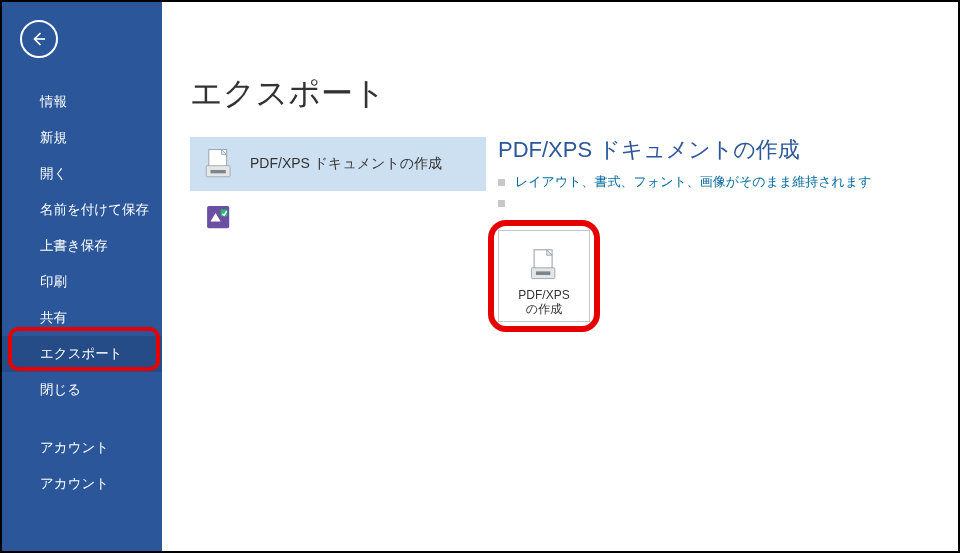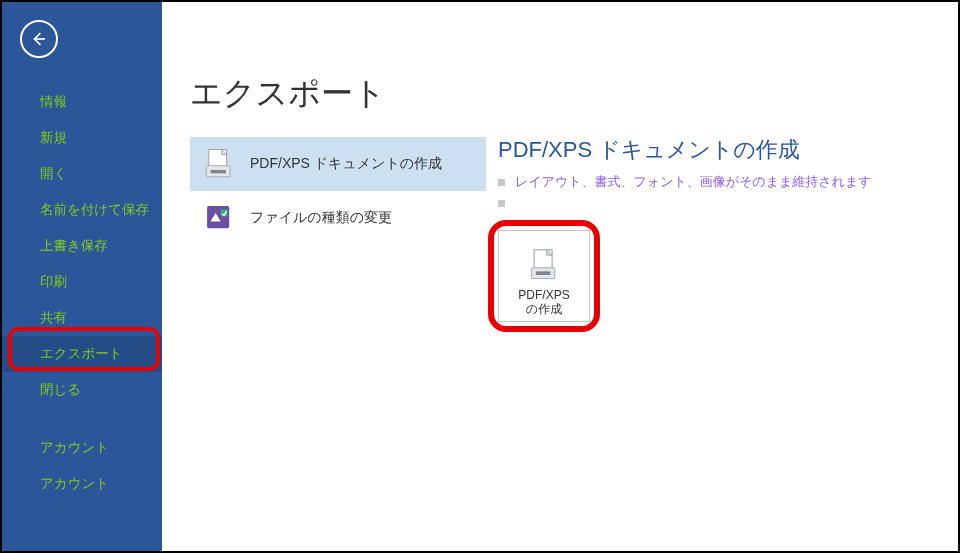--- a/index.html
+++ b/index.html
@@ -17,21 +17,21 @@
     background: #2b579a; color: #fff; padding-top: 18px;
   }
   .back-btn {
     width: 38px; height: 38px; margin-left: 18px; border: 2px solid #fff;
     border-radius: 50%; display: flex; align-items: center; justify-content: center;
     cursor: pointer; margin-bottom: 26px;
   }
   .back-btn svg { width: 18px; height: 18px; }
   .nav-item {
     padding: 9px 0 9px 38px; font-size: 13.5px; cursor: pointer;
-    color: #84cc16;
+    color: #ffffff;
   }
   .nav-item.selected { background: rgba(0,0,0,0.12); }
   .nav-separator { height: 22px; }
 
   .highlight-nav {
     position: absolute; left: 6px; top: 325px; width: 152px; height: 44px;
     border: 4px solid #e60000; border-radius: 10px; pointer-events: none;
   }
 
   .main {
@@ -53,21 +53,21 @@
   .option .icon { width: 34px; height: 34px; display:flex; align-items:center; justify-content:center; margin-right: 14px; }
   .option .icon svg { width: 34px; height: 34px; }
   .option .label { font-size: 14px; color: #333; }
   .option.selected { background: #cde0f2; }
 
   .right-pane {
     position: absolute; left: 336px; top: 133px; right: 10px;
   }
   .right-title { font-size: 22px; color: #2b579a; margin-bottom: 8px; }
   .bullets { list-style: none; }
-  .bullets li { display: flex; align-items: flex-start; font-size: 13px; color: #8b5cf6; margin-bottom: 3px; }
+  .bullets li { display: flex; align-items: flex-start; font-size: 13px; color: #0369a1; margin-bottom: 3px; }
   .bullets li .sq { width: 7px; height: 7px; background: #c8c8c8; margin-top: 6px; margin-right: 10px; flex-shrink:0; }
 
   .big-btn-wrap {
     position: absolute; left: 336px; top: 228px;
   }
   .big-btn {
     width: 92px; height: 92px; border: 1px solid #c6c6c6; background: #fff;
     display: flex; flex-direction: column; align-items: center; justify-content: center;
     padding-top: 12px; cursor: pointer;
   }
@@ -125,21 +125,20 @@
     </div>
     <div class="option">
       <span class="icon">
         <svg viewBox="0 0 40 40">
           <rect x="6" y="6" width="26" height="26" rx="2" fill="#6a4fa3"></rect>
           <path d="M10 24 L16 14 L22 24 Z" fill="#fff"></path>
           <rect x="22" y="10" width="8" height="8" fill="#2eb872"></rect>
           <path d="M24 15 L26 17 L29 12" fill="none" stroke="#fff" stroke-width="1.6"></path>
         </svg>
       </span>
-      <span class="label">ファイルの種類の変更</span>
     </div>
   </div>
 
   <div class="right-pane">
     <div class="right-title">PDF/XPS ドキュメントの作成</div>
     <ul class="bullets">
       <li>
           <span class="sq"></span>
           <span>レイアウト、書式、フォント、画像がそのまま維持されます</span>
         </li>

